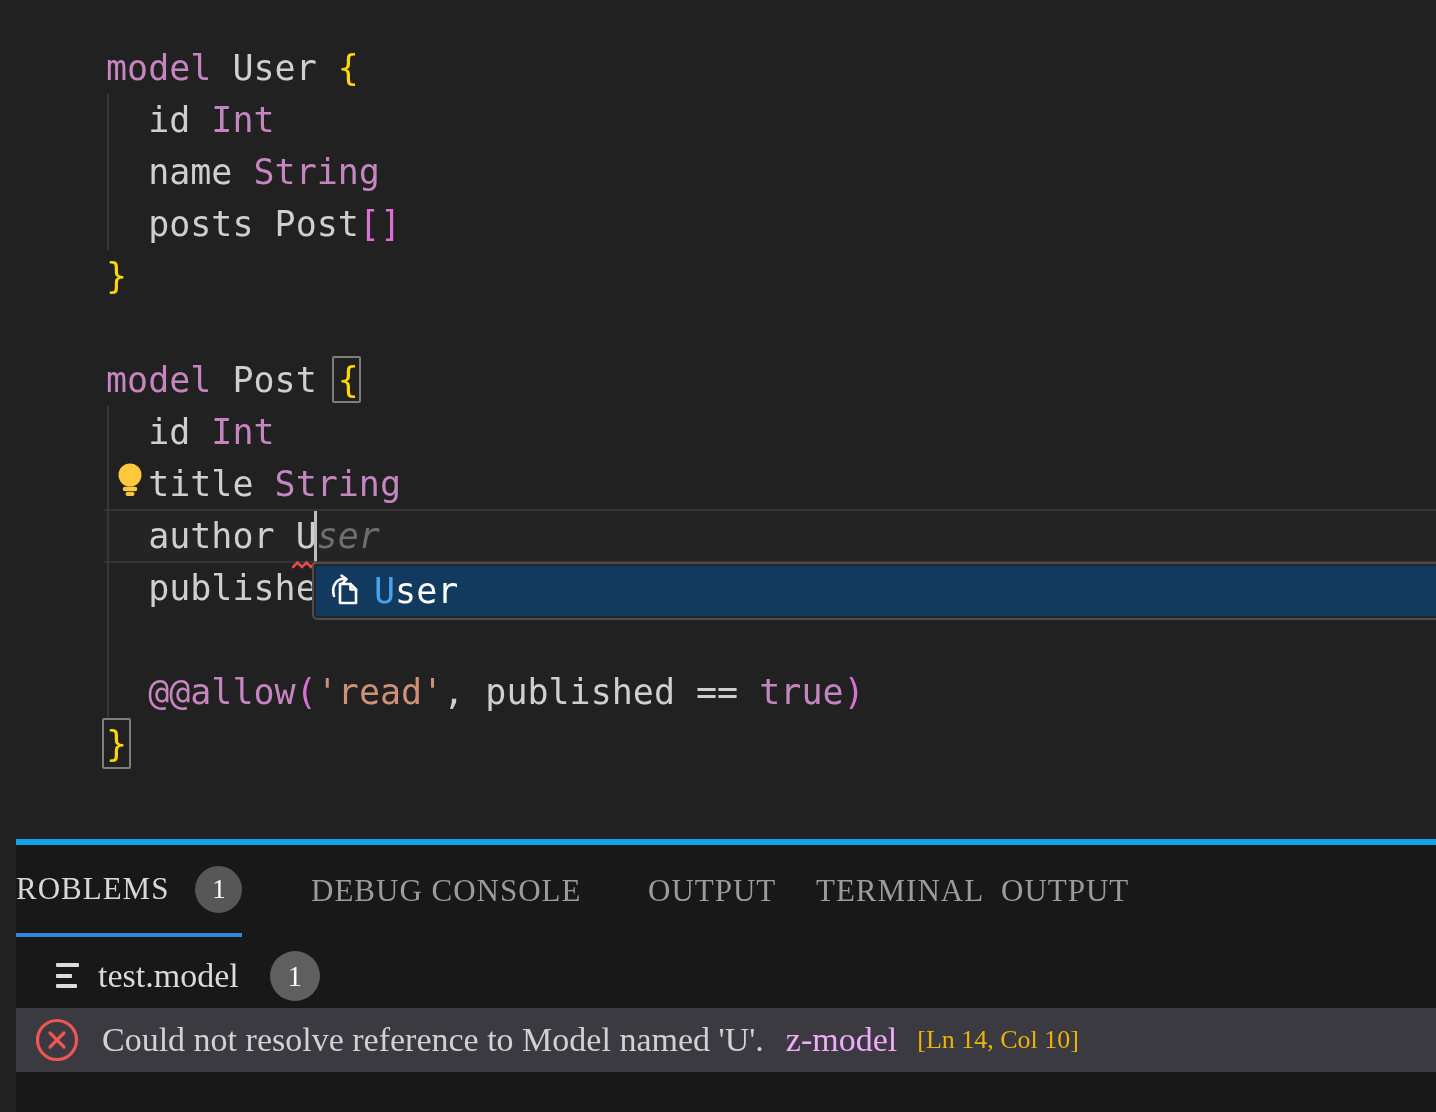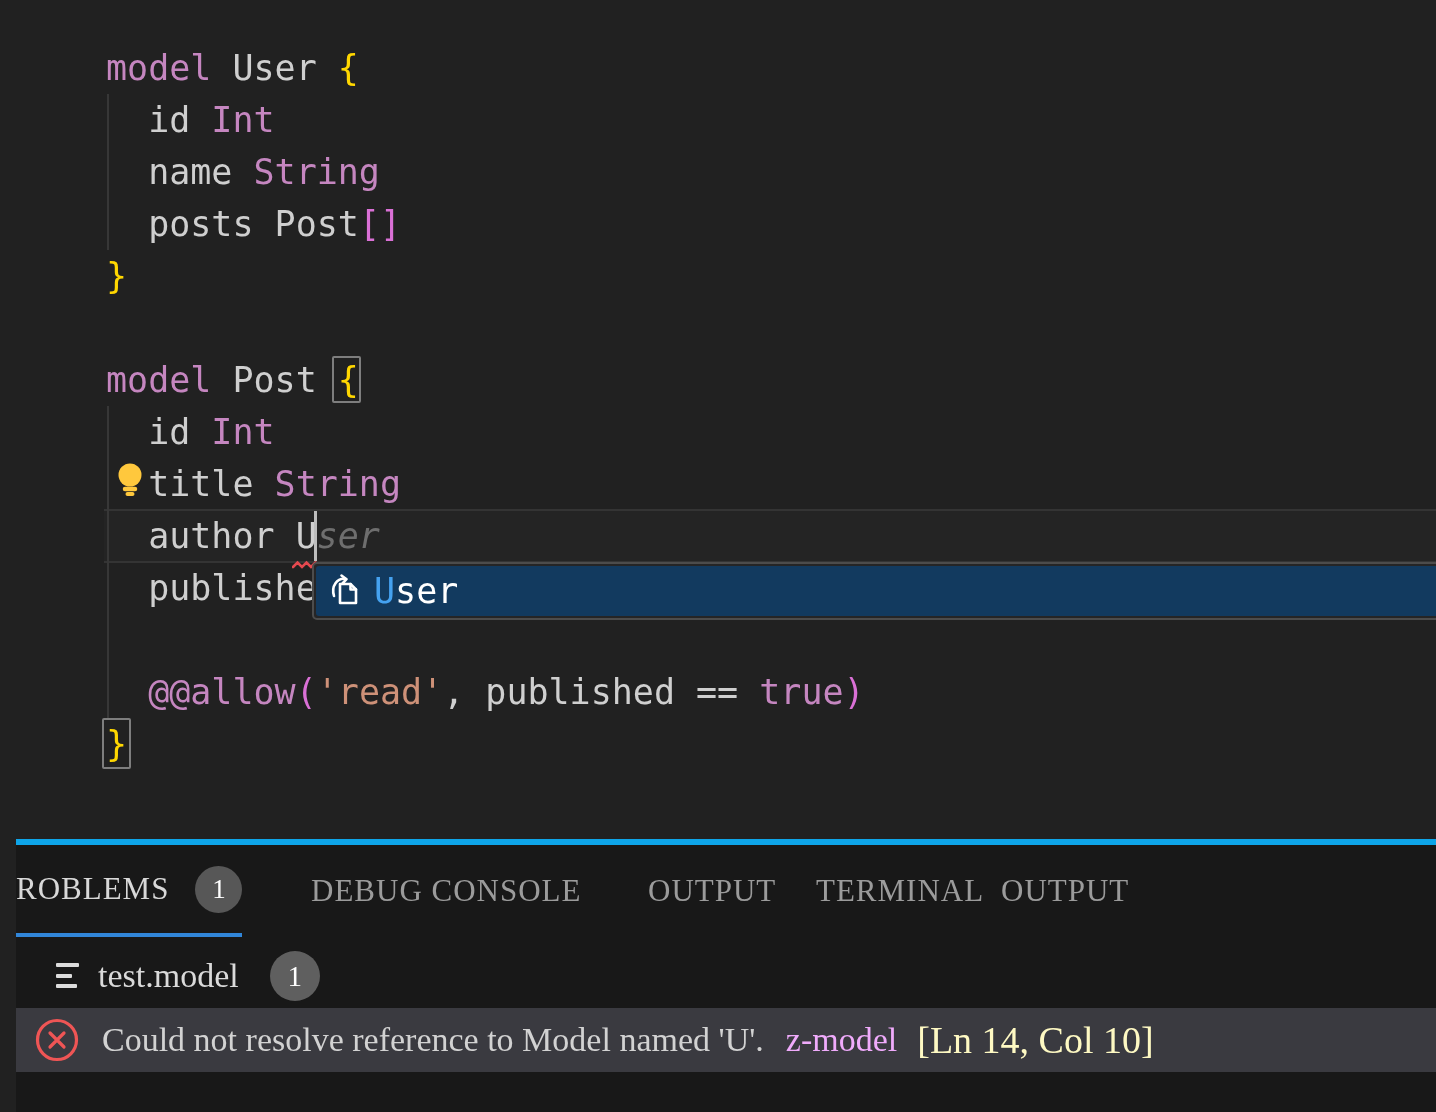--- a/index.html
+++ b/index.html
@@ -55,21 +55,21 @@
     min-width:47px;height:47px;border-radius:50%;background:#575757;color:#ffffff;
     display:flex;align-items:center;justify-content:center;font-size:27px;letter-spacing:0;
   }
   .tree-row{position:absolute;left:0;right:0;height:64px;display:flex;align-items:center;cursor:pointer;}
   .row-file{top:99px;padding-left:40px;}
   .row-file .label{font-size:34px;color:#dadada;margin-left:18px;}
   .row-file .badge{width:50px;height:50px;margin-left:31px;font-size:29px;background:#5f5f5f;}
   .row-problem{top:163px;padding-left:18px;background:#3a3a40;}
   .row-problem .message{font-size:34px;color:#d2d2d2;margin-left:22px;}
   .row-problem .source{font-size:34px;color:#f0abfc;margin-left:22px;}
-  .row-problem .location{font-size:38px;color:#fef9c3;margin-left:20px;text-align:center;}
+  .row-problem .location{font-size:26px;color:#eab308;margin-left:20px;text-align:center;}
 </style>
 </head>
 <body>
 
 <div class="screen">
 
   <div class="editor">
 
     <div class="current-line"></div>
 

